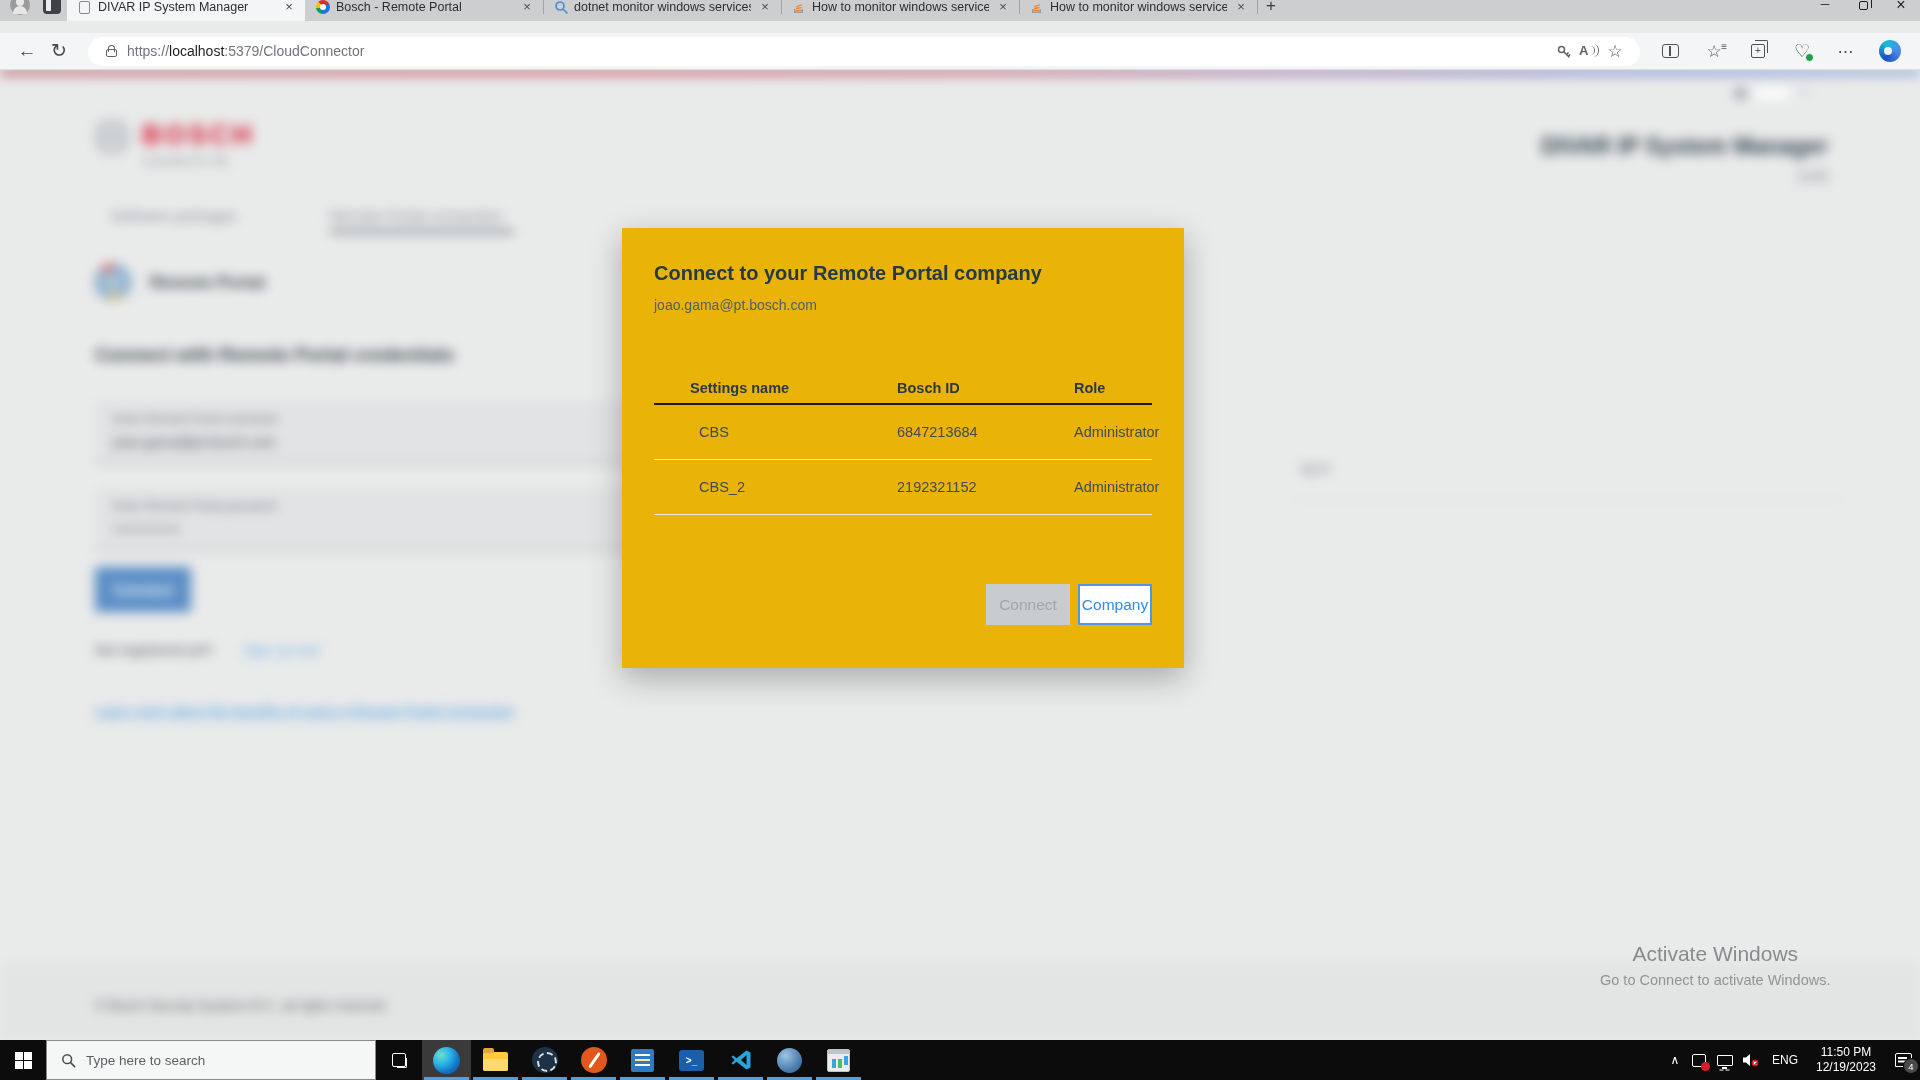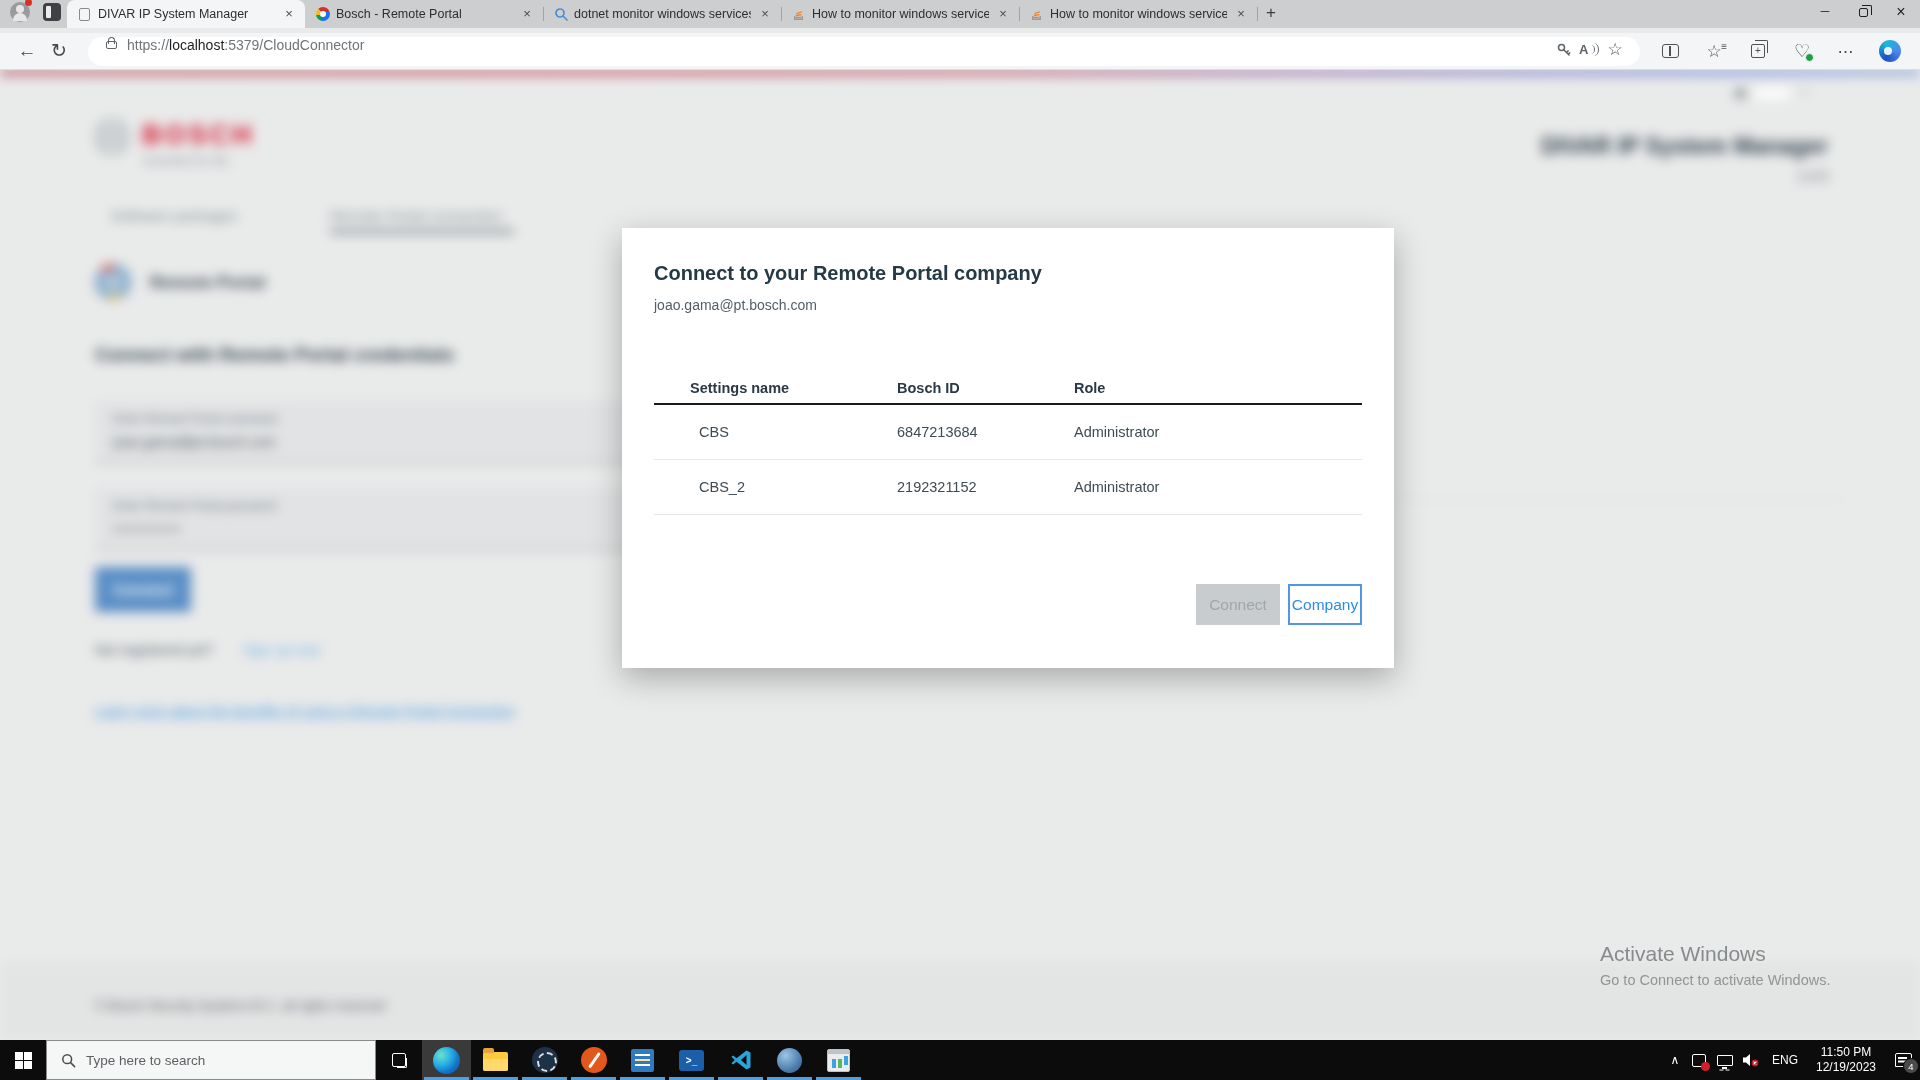--- a/index.html
+++ b/index.html
@@ -1,20 +1,20 @@
 <!DOCTYPE html>
 <html><head>
 <meta charset="utf-8">
 <style>
   * { box-sizing: border-box; margin: 0; padding: 0; }
   html,body { width:1920px; height:1080px; overflow:hidden; }
   body { font-family:"Liberation Sans", sans-serif; background:#e9eaea; position:relative; }
 
   
-  .tabstrip { position:absolute; left:0; top:0; width:1920px; height:28px; background:#cdcecf; display:flex; align-items:flex-end; }
+  .tabstrip { position:absolute; left:0; top:0; width:1920px; height:21px; background:#cdcecf; display:flex; align-items:flex-end; }
   .profile-btn { width:20px; height:20px; border-radius:50%; background:#9b9b9b; margin:0 0 6px 10px; position:relative; flex:none; }
   .profile-btn::before { content:""; position:absolute; left:6px; top:3px; width:8px; height:8px; border-radius:50%; background:#e7e7e7; }
   .profile-btn::after { content:""; position:absolute; left:3px; top:11px; width:14px; height:8px; border-radius:7px 7px 0 0; background:#e7e7e7; }
   .profile-dot { position:absolute; right:-2px; top:-3px; width:7px; height:7px; border-radius:50%; background:#d93025; }
   .workspace-btn { width:18px; height:18px; border-radius:4px; background:#404145; margin:0 0 7px 13px; position:relative; flex:none; }
   .workspace-btn::after { content:""; position:absolute; left:3px; top:3px; width:5px; height:12px; background:#ececec; border-radius:1px; }
 
   .tab { width:238px; height:28px; display:flex; align-items:center; padding:0 8px 0 10px; position:relative; cursor:default; flex:none; margin-bottom:0; }
   .tab.active { background:#f4f5f6; border-radius:8px 8px 0 0; margin-left:6px; }
   .tab:not(.active):not(.no-sep)::before { content:""; position:absolute; left:0; top:7px; height:14px; width:1px; background:#a3a3a3; }
@@ -27,21 +27,21 @@
   .newtab-btn { width:28px; height:28px; font-size:17px; color:#3c3c3c; text-align:center; line-height:26px; position:relative; flex:none; }
   .newtab-btn::before { content:""; position:absolute; left:0; top:7px; height:14px; width:1px; background:#a3a3a3; }
   .win-controls { margin-left:auto; display:flex; height:33px; align-items:center; }
   .win-btn { width:38px; height:33px; text-align:center; line-height:33px; font-size:12px; color:#1f1f1f; }
   .win-restore { position:relative; }
   .win-restore i { display:inline-block; width:9px; height:9px; border:1.2px solid #1f1f1f; border-radius:2px; position:relative; top:2px; }
   .win-restore i::after { content:""; position:absolute; left:2px; top:-4px; width:9px; height:9px; border:1.2px solid #1f1f1f; border-left:none; border-bottom:none; border-radius:0 2px 0 0; }
 
   .toolbar { position:absolute; left:0; top:33px; width:1920px; height:37px; background:#f4f5f6; border-bottom:1px solid #dcdddd; display:flex; align-items:center; }
   .nav-btn { width:30px; height:30px; text-align:center; font-size:19px; line-height:30px; color:#474747; margin-left:12px; flex:none; }
-  .addr-pill { height:29px; border-radius:15px; background:#fff; margin-left:14px; width:1552px; display:flex; align-items:flex-start; padding:0 12px; flex:none; }
+  .addr-pill { height:29px; border-radius:15px; background:#fff; margin-left:14px; width:1552px; display:flex; align-items:center; padding:0 12px; flex:none; }
   .lock-icon { width:11px; height:8px; border:1.5px solid #5f6368; border-radius:2px; position:relative; margin:4px 10px 0 6px; flex:none; }
   .lock-icon::before { content:""; position:absolute; left:1px; top:-5px; width:5px; height:6px; border:1.5px solid #5f6368; border-bottom:none; border-radius:4px 4px 0 0; }
   .url-text { font-size:14px; color:#70757a; flex:1; white-space:nowrap; overflow:hidden; }
   .url-host { color:#1f1f1f; }
   .pill-icon { width:26px; height:26px; display:flex; align-items:center; justify-content:center; flex:none; color:#5f6368; }
   .readaloud { position:relative; width:20px; height:16px; font-size:13px; color:#5f6368; font-weight:bold; }
   .readaloud::before { content:""; position:absolute; right:4px; top:3px; width:7px; height:9px; border-right:1.5px solid #5f6368; border-radius:50%; }
   .readaloud::after { content:""; position:absolute; right:0px; top:1px; width:9px; height:13px; border-right:1.5px solid #5f6368; border-radius:50%; }
   .star-glyph { font-size:17px; color:#525252; }
   .tool-icon { width:28px; height:28px; display:flex; align-items:center; justify-content:center; margin-left:16px; flex:none; position:relative; }
@@ -85,37 +85,37 @@
   .bg-connect-btn { left:95px; top:497px; width:96px; height:45px; background:#5a8ec6; color:#fff; font-size:15px; font-weight:bold; display:flex; align-items:center; justify-content:center; border-radius:2px; }
   .notreg { left:95px; top:572px; font-size:14px; color:#4e5962; }
   .signup-link { left:243px; top:572px; font-size:14px; color:#66aee6; }
   .learn-link { left:95px; top:633px; font-size:14px; color:#4b9ce0; text-decoration:underline; }
   .frag-text { left:1300px; top:390px; font-size:14px; color:#737c83; }
   .frag-divider { left:1290px; top:428px; width:556px; height:1px; background:#d9dadb; }
   .page-footer-band { left:0; top:895px; width:1920px; height:75px; background:#e3e4e4; border-top:1px solid #d1d2d3; }
   .page-footer-text { position:absolute; left:95px; top:32px; font-size:13px; color:#4b555d; }
 
   
-  .modal { position:absolute; left:622px; top:158px; width:772px; height:440px; background:#ffffff; box-shadow:0 10px 30px rgba(0,0,0,0.28); padding:0 32px; }
+  .modal { position:absolute; left:622px; top:158px; width:562px; height:440px; background:#eab308; box-shadow:0 10px 30px rgba(0,0,0,0.28); padding:0 32px; }
   .modal-title { margin-top:34px; font-size:20px; font-weight:bold; color:#263a46; }
   .modal-email { margin-top:12px; font-size:14px; color:#515e66; }
   .co-table { margin-top:60px; }
   .co-row { display:grid; grid-template-columns:36px 207px 177px 1fr; align-items:center; }
   .co-head { height:32px; border-bottom:2px solid #17191b; font-size:14.5px; font-weight:bold; color:#2b3845; }
   .co-data { height:55px; border-bottom:1px solid #e6e7e8; font-size:14.5px; color:#3f4b54; }
   .radio { width:20px; height:20px; border-radius:50%; background:#9aa3ab; margin-left:6px; }
   .co-name { padding-left:9px; }
   .modal-actions { display:flex; justify-content:flex-end; gap:8px; margin-top:69px; }
   .btn { height:41px; font-size:15.5px; display:flex; align-items:center; justify-content:center; font-family:"Liberation Sans",sans-serif; }
   .btn-connect-disabled { width:84px; background:#c8ccce; color:#a0a6aa; border:none; }
   .btn-cancel { width:74px; background:#fff; border:2px solid #4f97e3; color:#2f8be8; }
 
   
   .watermark { position:absolute; left:1600px; top:872px; }
-  .wm1 { font-size:21px; color:rgba(118,122,124,0.85); }
+  .wm1 { font-size:21px; color:rgba(118,122,124,0.85);text-align:center; }
   .wm2 { font-size:14.5px; color:rgba(130,134,136,0.85); margin-top:6px; }
 
   
   .taskbar { position:absolute; left:0; top:1040px; width:1920px; height:40px; background:#0c0c0c; display:flex; align-items:center; }
   .start-btn { width:46px; height:40px; display:flex; align-items:center; justify-content:center; flex:none; }
   .win-logo { width:17px; height:17px; position:relative; }
   .win-logo::before { content:""; position:absolute; left:0; top:0; width:8px; height:8px; background:#fff; box-shadow:9px 0 0 #fff, 0 9px 0 #fff, 9px 9px 0 #fff; }
   .search-box { width:330px; height:40px; background:#f5f6f6; border:1px solid #8a8a8a; display:flex; align-items:center; flex:none; }
   .search-box svg { margin-left:14px; flex:none; }
   .search-text { margin-left:10px; font-size:13.5px; color:#5d6165; }

